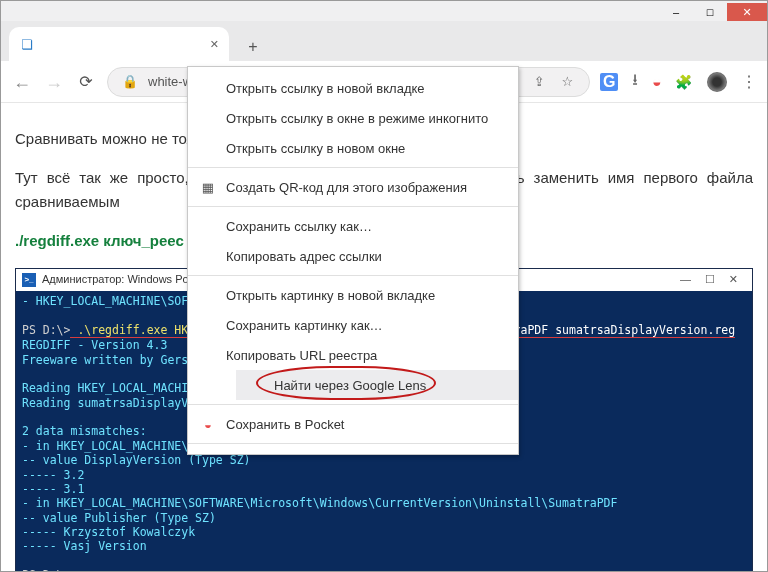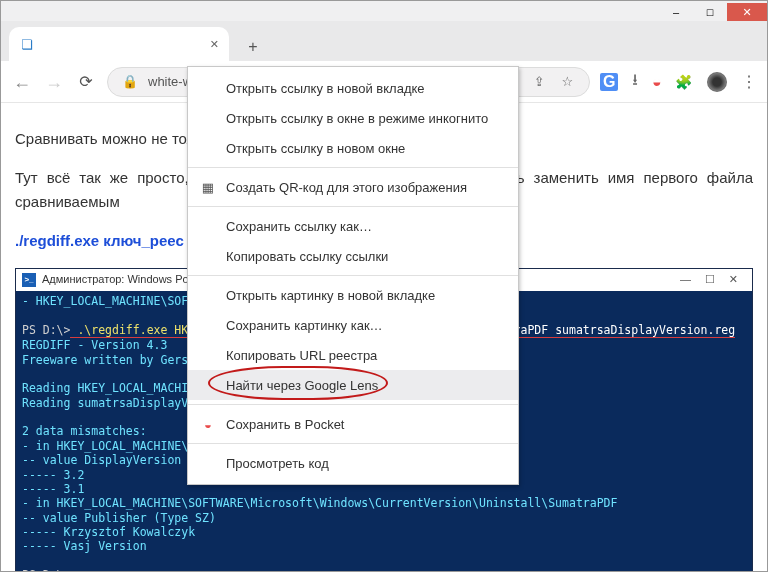--- a/index.html
+++ b/index.html
@@ -92,21 +92,21 @@
     padding: 24px 14px 0 14px;
     background:#fff;
     color:#333;
     font-family: Verdana, Arial, sans-serif;
     font-size: 15px;
     line-height: 1.55;
     overflow:hidden;
     text-align: justify;
   }
   .content p { margin-bottom: 16px; }
-  .code-link { color: #1d4ed8; font-weight: bold; }
+  .code-link { color: #15803d; font-weight: bold; }
 
   
   .term-wrap {
     border: 1px solid #1a2b4c;
     background: #fff;
     display:flex; flex-direction:column;
     font-family: Consolas, monospace;
     font-size: 11.5px;
     position: relative;
     margin-top: 6px;
@@ -147,21 +147,21 @@
     font-size: 13px;
     color: #333;
     z-index: 50;
   }
   .ctx-item {
     height: 30px;
     display:flex; align-items:center;
     padding: 0 14px 0 38px;
     position: relative;
   }
-  .ctx-item.highlight { background:#ececee; position:relative; }
+  .ctx-item.highlight { background:#ececee; position:relative;margin-left:48px; }
   .ctx-item .ico { position:absolute; left:12px; width:16px; text-align:center; color:#555; }
   .ctx-sep { height:1px; margin:4px 0; background:#e0e0e0; }
   .ctx-oval {
     position:absolute;
     border: 2px solid #c21a1a;
     border-radius: 50%/60%;
     pointer-events:none;
   }
 </style>
 </head>
@@ -254,21 +254,21 @@
   <div class="ctx-sep"></div>
   <div class="ctx-item">
       <span class="ico">▦</span>
       <span>Создать QR-код для этого изображения</span>
     </div>
   <div class="ctx-sep"></div>
   <div class="ctx-item">
       <span>Сохранить ссылку как…</span>
     </div>
   <div class="ctx-item">
-      <span>Копировать ссылку ссылки</span>
+      <span>Копировать адрес ссылки</span>
     </div>
   <div class="ctx-sep"></div>
   <div class="ctx-item">
       <span>Открыть картинку в новой вкладке</span>
     </div>
   <div class="ctx-item">
       <span>Сохранить картинку как…</span>
     </div>
   <div class="ctx-item">
       <span>Копировать URL реестра</span>
@@ -276,16 +276,13 @@
   <div class="ctx-item highlight">
     <span>Найти через Google Lens</span>
     <div class="ctx-oval" style="left:20px;top:-4px;width:180px;height:34px;"></div>
   </div>
   <div class="ctx-sep"></div>
   <div class="ctx-item">
       <span class="ico" style="color:#e94b4b;">◒</span>
       <span>Сохранить в Pocket</span>
     </div>
   <div class="ctx-sep"></div>
-  <div class="ctx-item">
-      <span>Просмотреть код</span>
-    </div>
 </div>
 
 </body></html>

